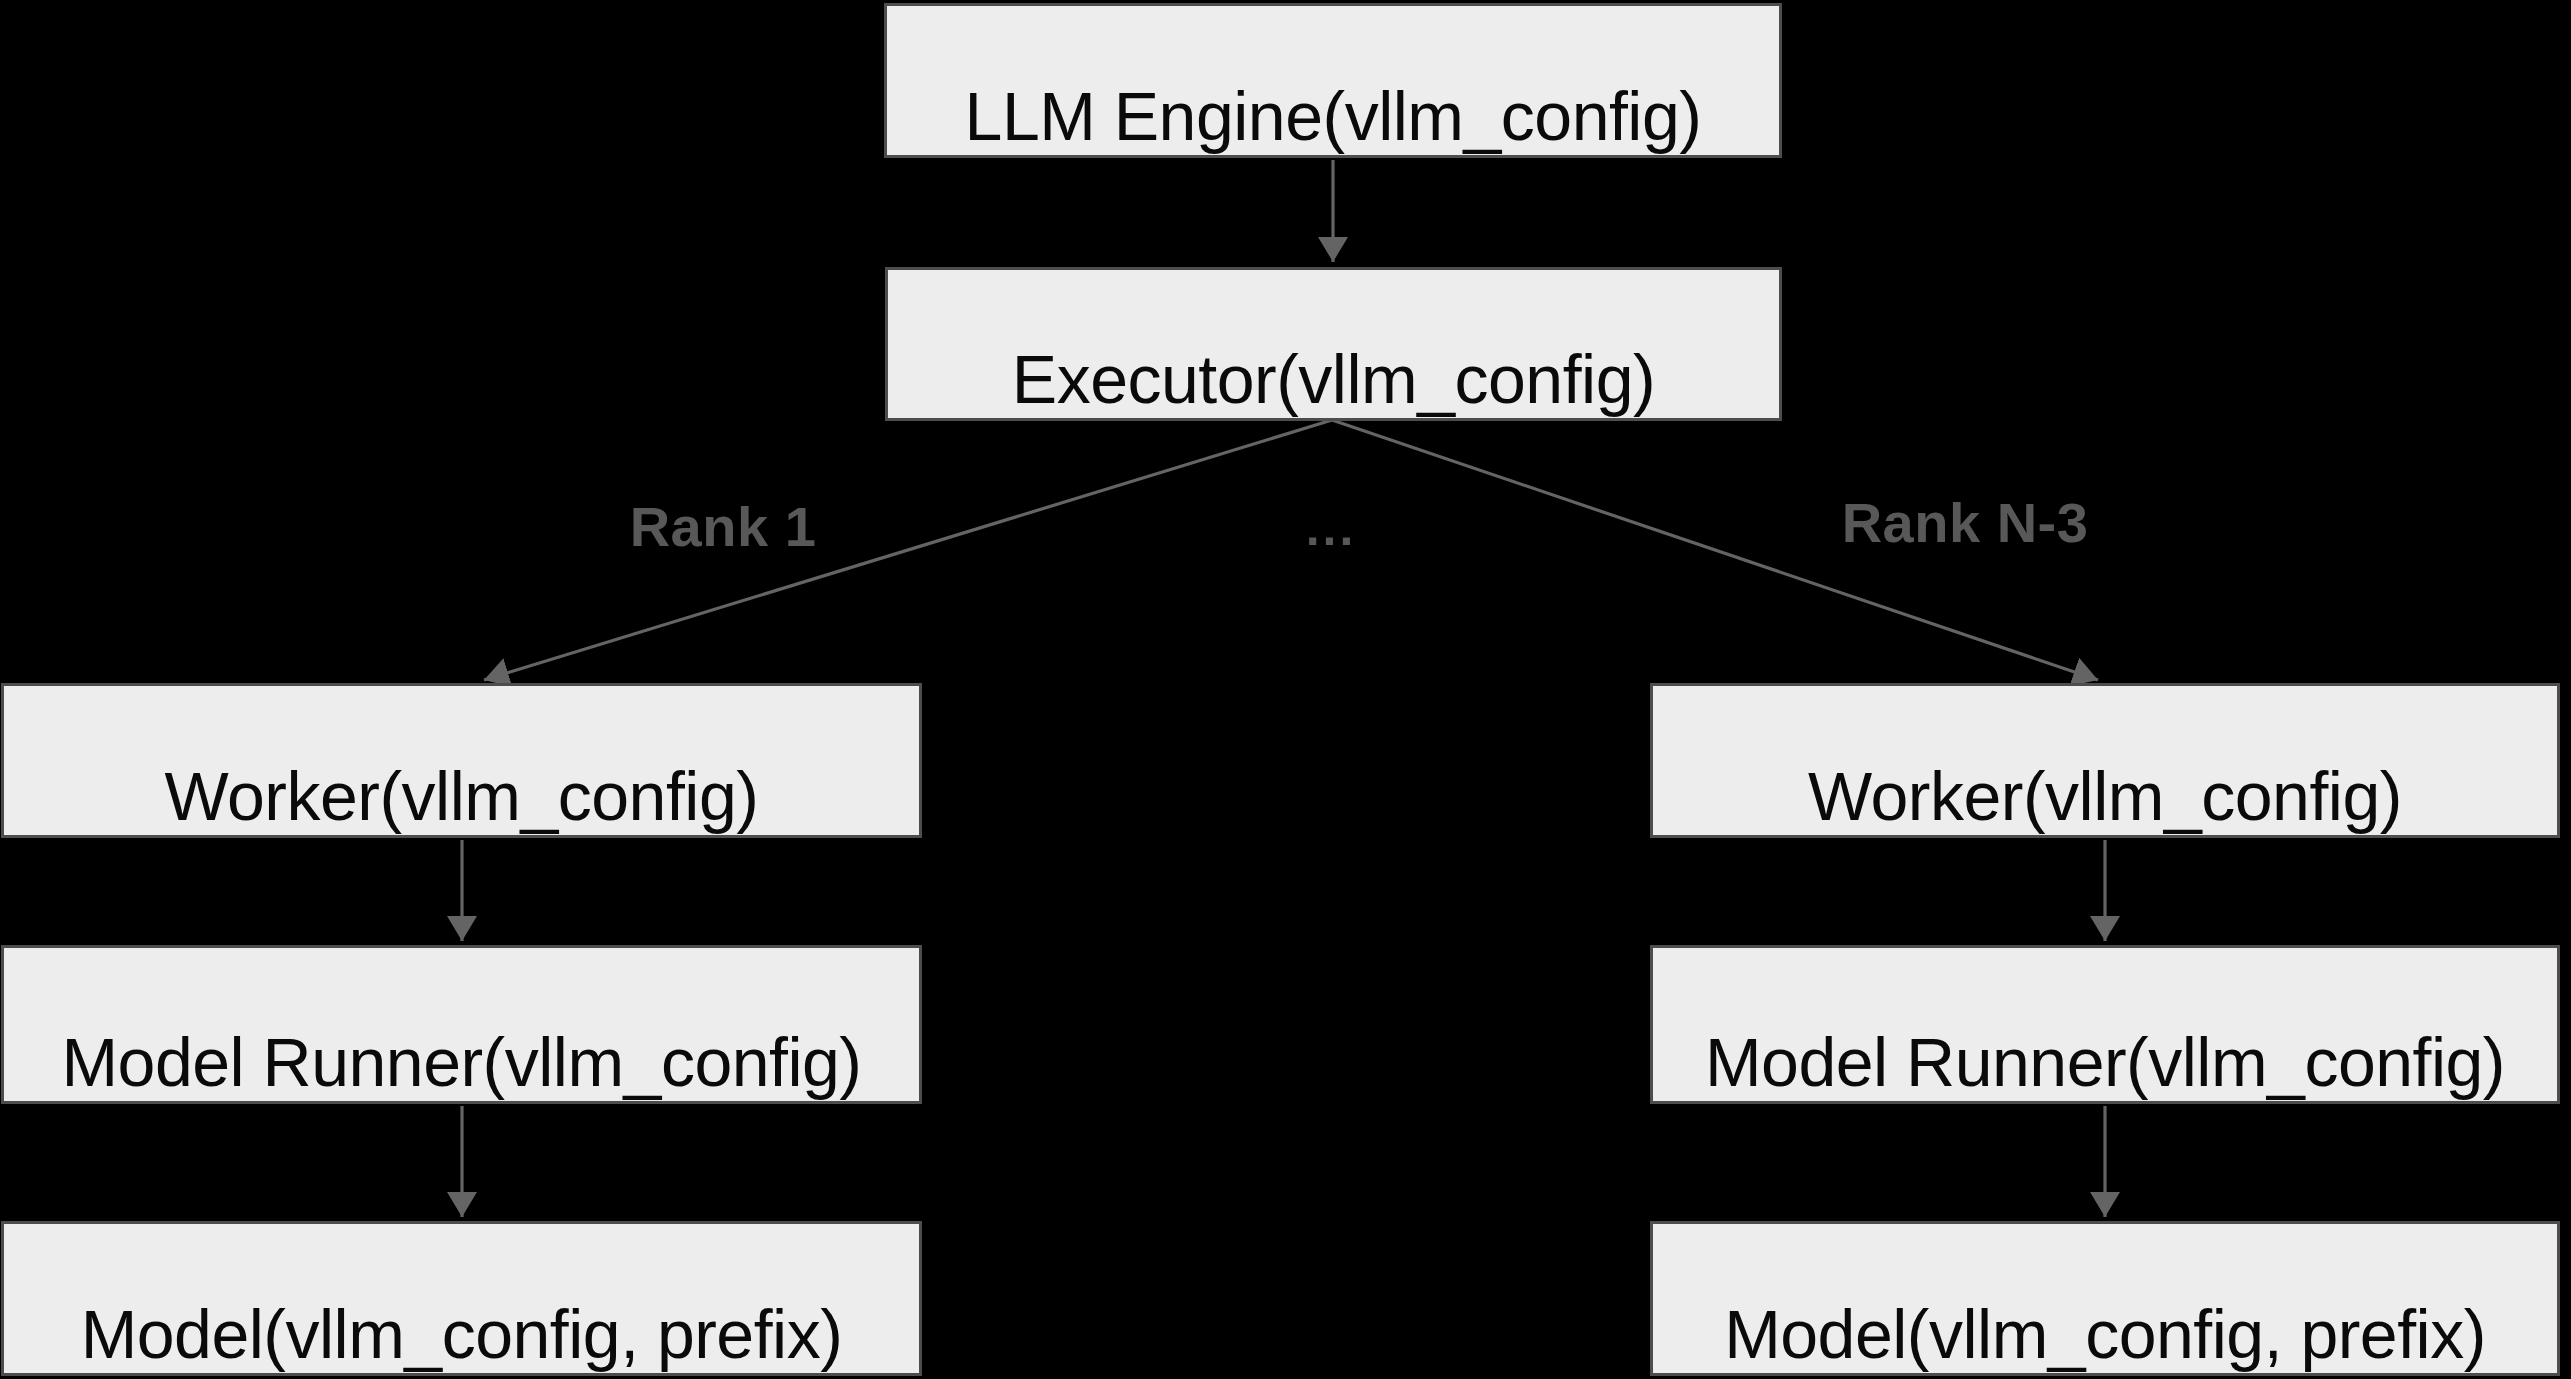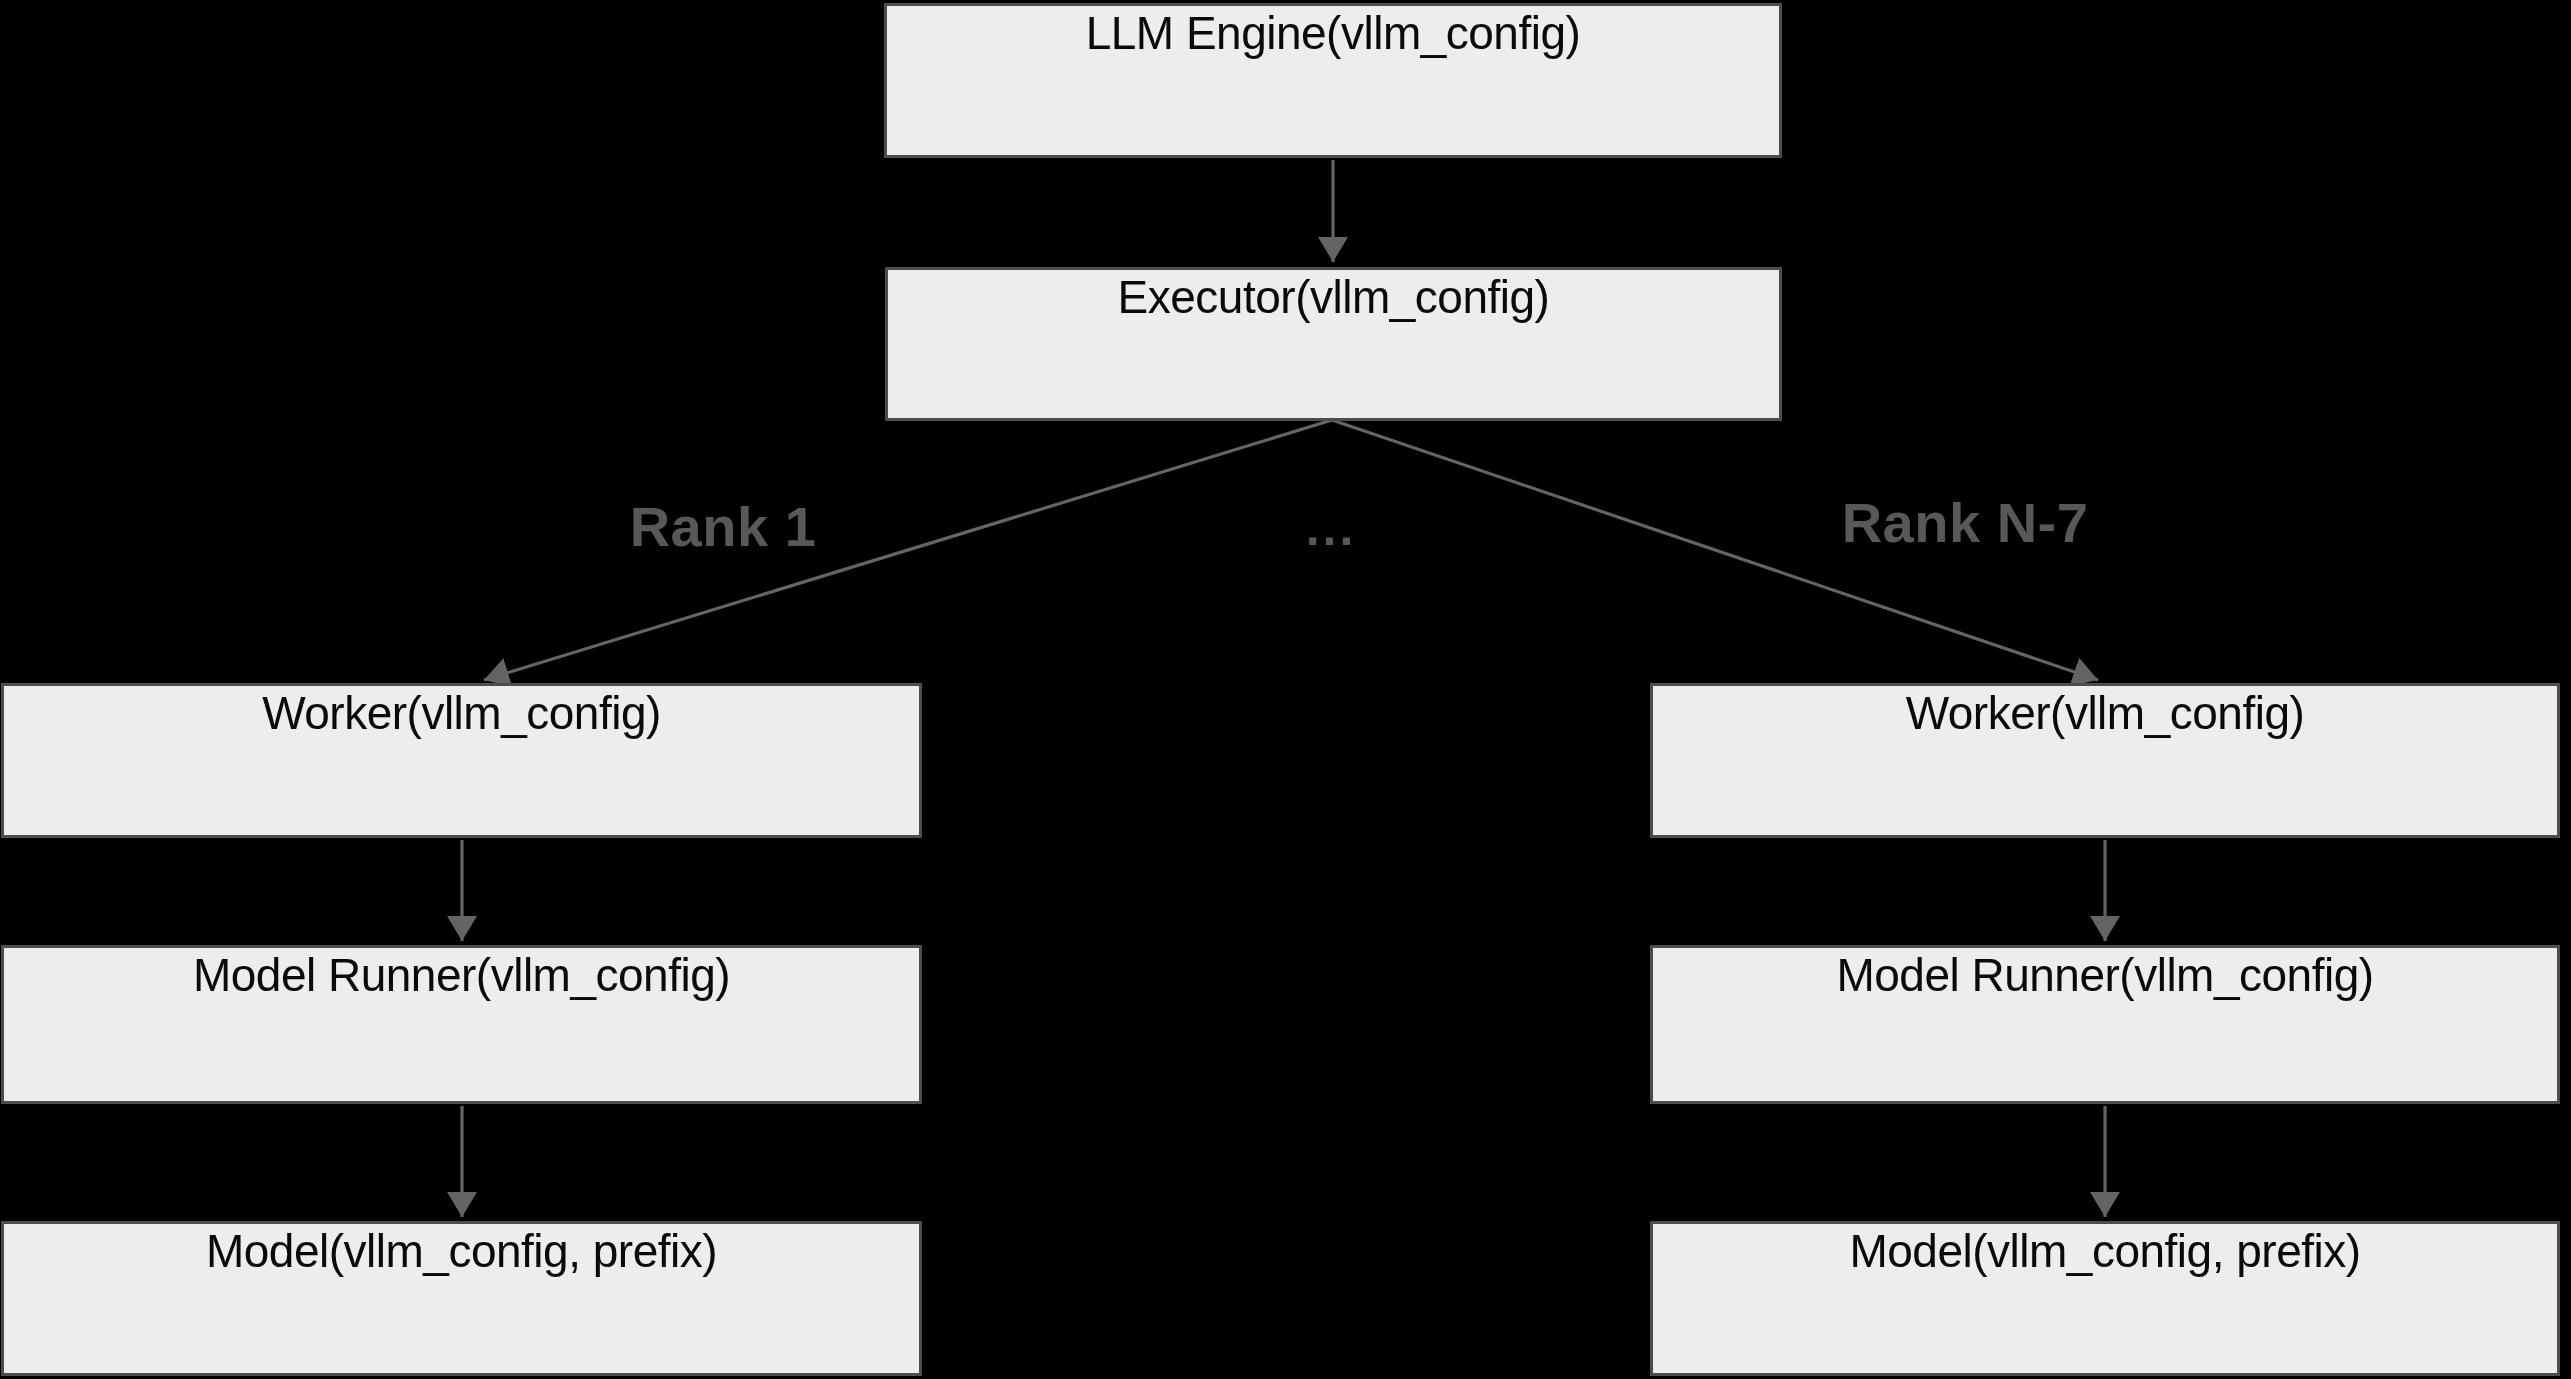--- a/index.html
+++ b/index.html
@@ -35,25 +35,25 @@
     stroke-width: 3.2;
   }
   .edges marker path {
     fill: var(--edge);
   }
   .node {
     position: absolute;
     background: var(--node_fill);
     border: 3px solid var(--node_border);
     display: flex;
-    align-items: flex-start;
+    align-items: flex-end;
     justify-content: center;
     text-align: center;
     color: var(--node_text);
-    font-size: 46px;
+    font-size: 68px;
     font-weight: 500;
     letter-spacing: -0.5px;
     white-space: nowrap;
   }
   
   .n-llm-engine      { left: 884px;  top: 3px;    width: 898px; height: 155px; }
   .n-executor        { left: 885px;  top: 267px;  width: 897px; height: 154px; }
   .n-worker-0        { left: 1px;    top: 683px;  width: 921px; height: 155px; }
   .n-model-runner-0  { left: 1px;    top: 945px;  width: 921px; height: 159px; }
   .n-model-0         { left: 1px;    top: 1221px; width: 921px; height: 155px; }
@@ -123,15 +123,15 @@
   </div>
 
   <div class="node n-model-n">
     <span>Model(vllm_config, prefix)</span>
   </div>
 
   <div class="edge-label el-rank0">Rank 1</div>
 
   <div class="edge-label el-dots">...</div>
 
-  <div class="edge-label el-rankn">Rank N-7</div>
+  <div class="edge-label el-rankn">Rank N-3</div>
 
 </div>
 
 </body></html>

